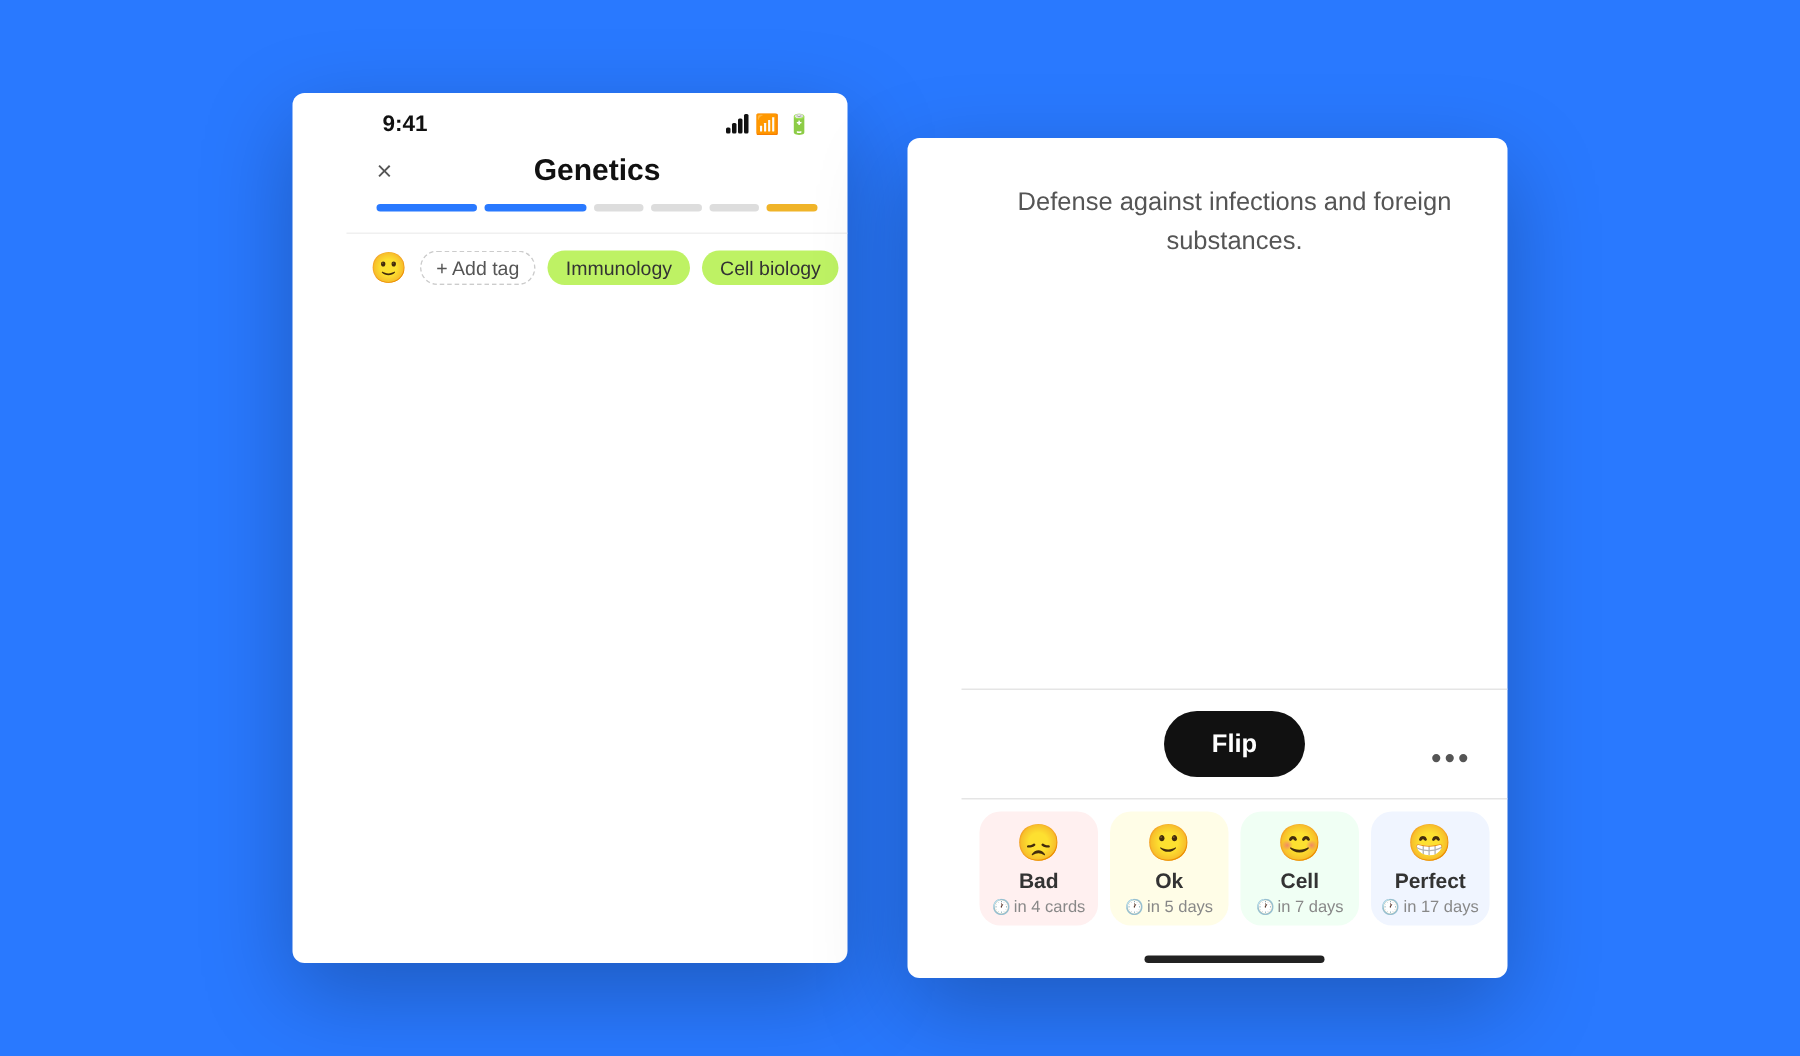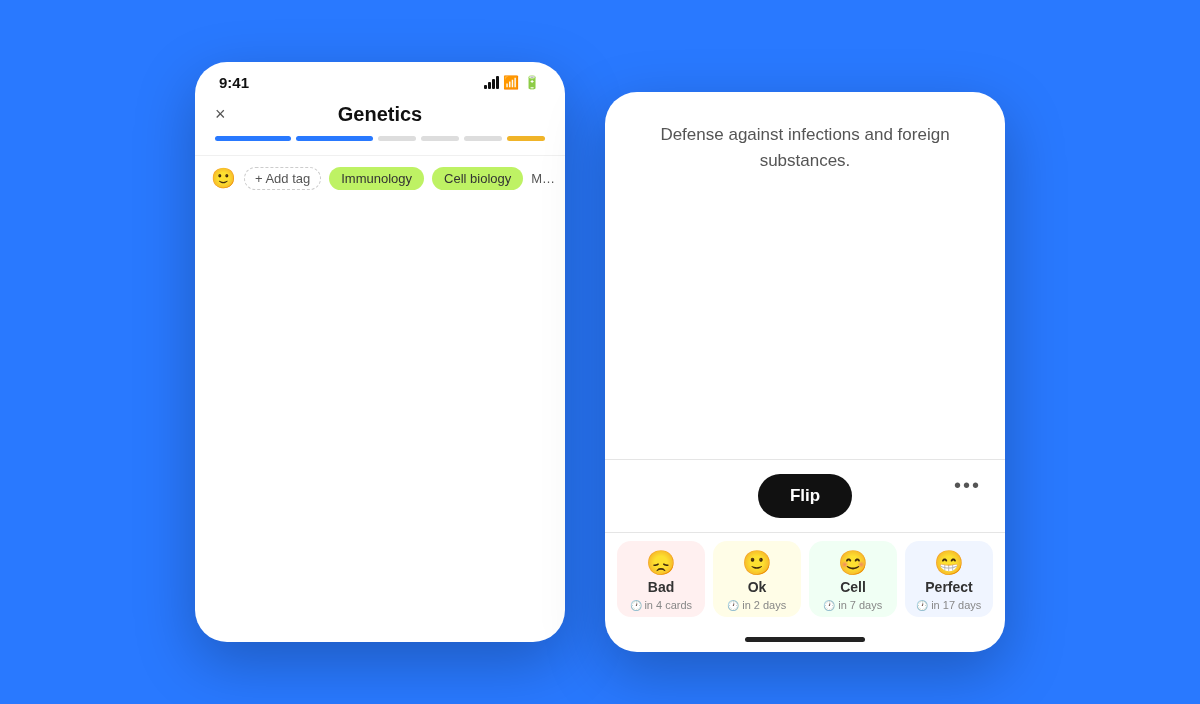--- a/index.html
+++ b/index.html
@@ -18,24 +18,25 @@
     .phones-container {
       display: flex;
       align-items: center;
       gap: 40px;
       position: relative;
     }
 
     
     .phone {
       background: white;
-      border-radius: 32px;
+      border-radius: 8px;
       box-shadow: 0 20px 60px rgba(0,0,0,0.25);
       position: relative;
       overflow: hidden;
+      padding-left: 36px;
     }
 
     .phone-left {
       width: 370px;
       height: 580px;
     }
 
     .phone-right {
       width: 400px;
       height: 560px;
@@ -207,21 +208,21 @@
     
     .divider {
       height: 1px;
       background: #e5e5e5;
       margin: 0 0;
     }
 
     
     .flip-row {
       display: flex;
-      align-items: flex-start;
+      align-items: flex-end;
       justify-content: center;
       padding: 14px 20px;
       position: relative;
     }
 
     .flip-btn {
       background: #111;
       color: white;
       border: none;
       border-radius: 30px;
@@ -382,21 +383,21 @@
             <span style="font-size:10px;">🕐</span>
             <span>in 4 cards</span>
           </span>
         </button>
 
         <button class="rating-btn ok">
           <span class="rating-emoji">🙂</span>
           <span class="rating-label">Ok</span>
           <span class="rating-sub">
             <span style="font-size:10px;">🕐</span>
-            <span>in 2 days</span>
+            <span>in 5 days</span>
           </span>
         </button>
 
         <button class="rating-btn good">
           <span class="rating-emoji">😊</span>
           <span class="rating-label">Cell</span>
           <span class="rating-sub">
             <span style="font-size:10px;">🕐</span>
             <span>in 7 days</span>
           </span>

